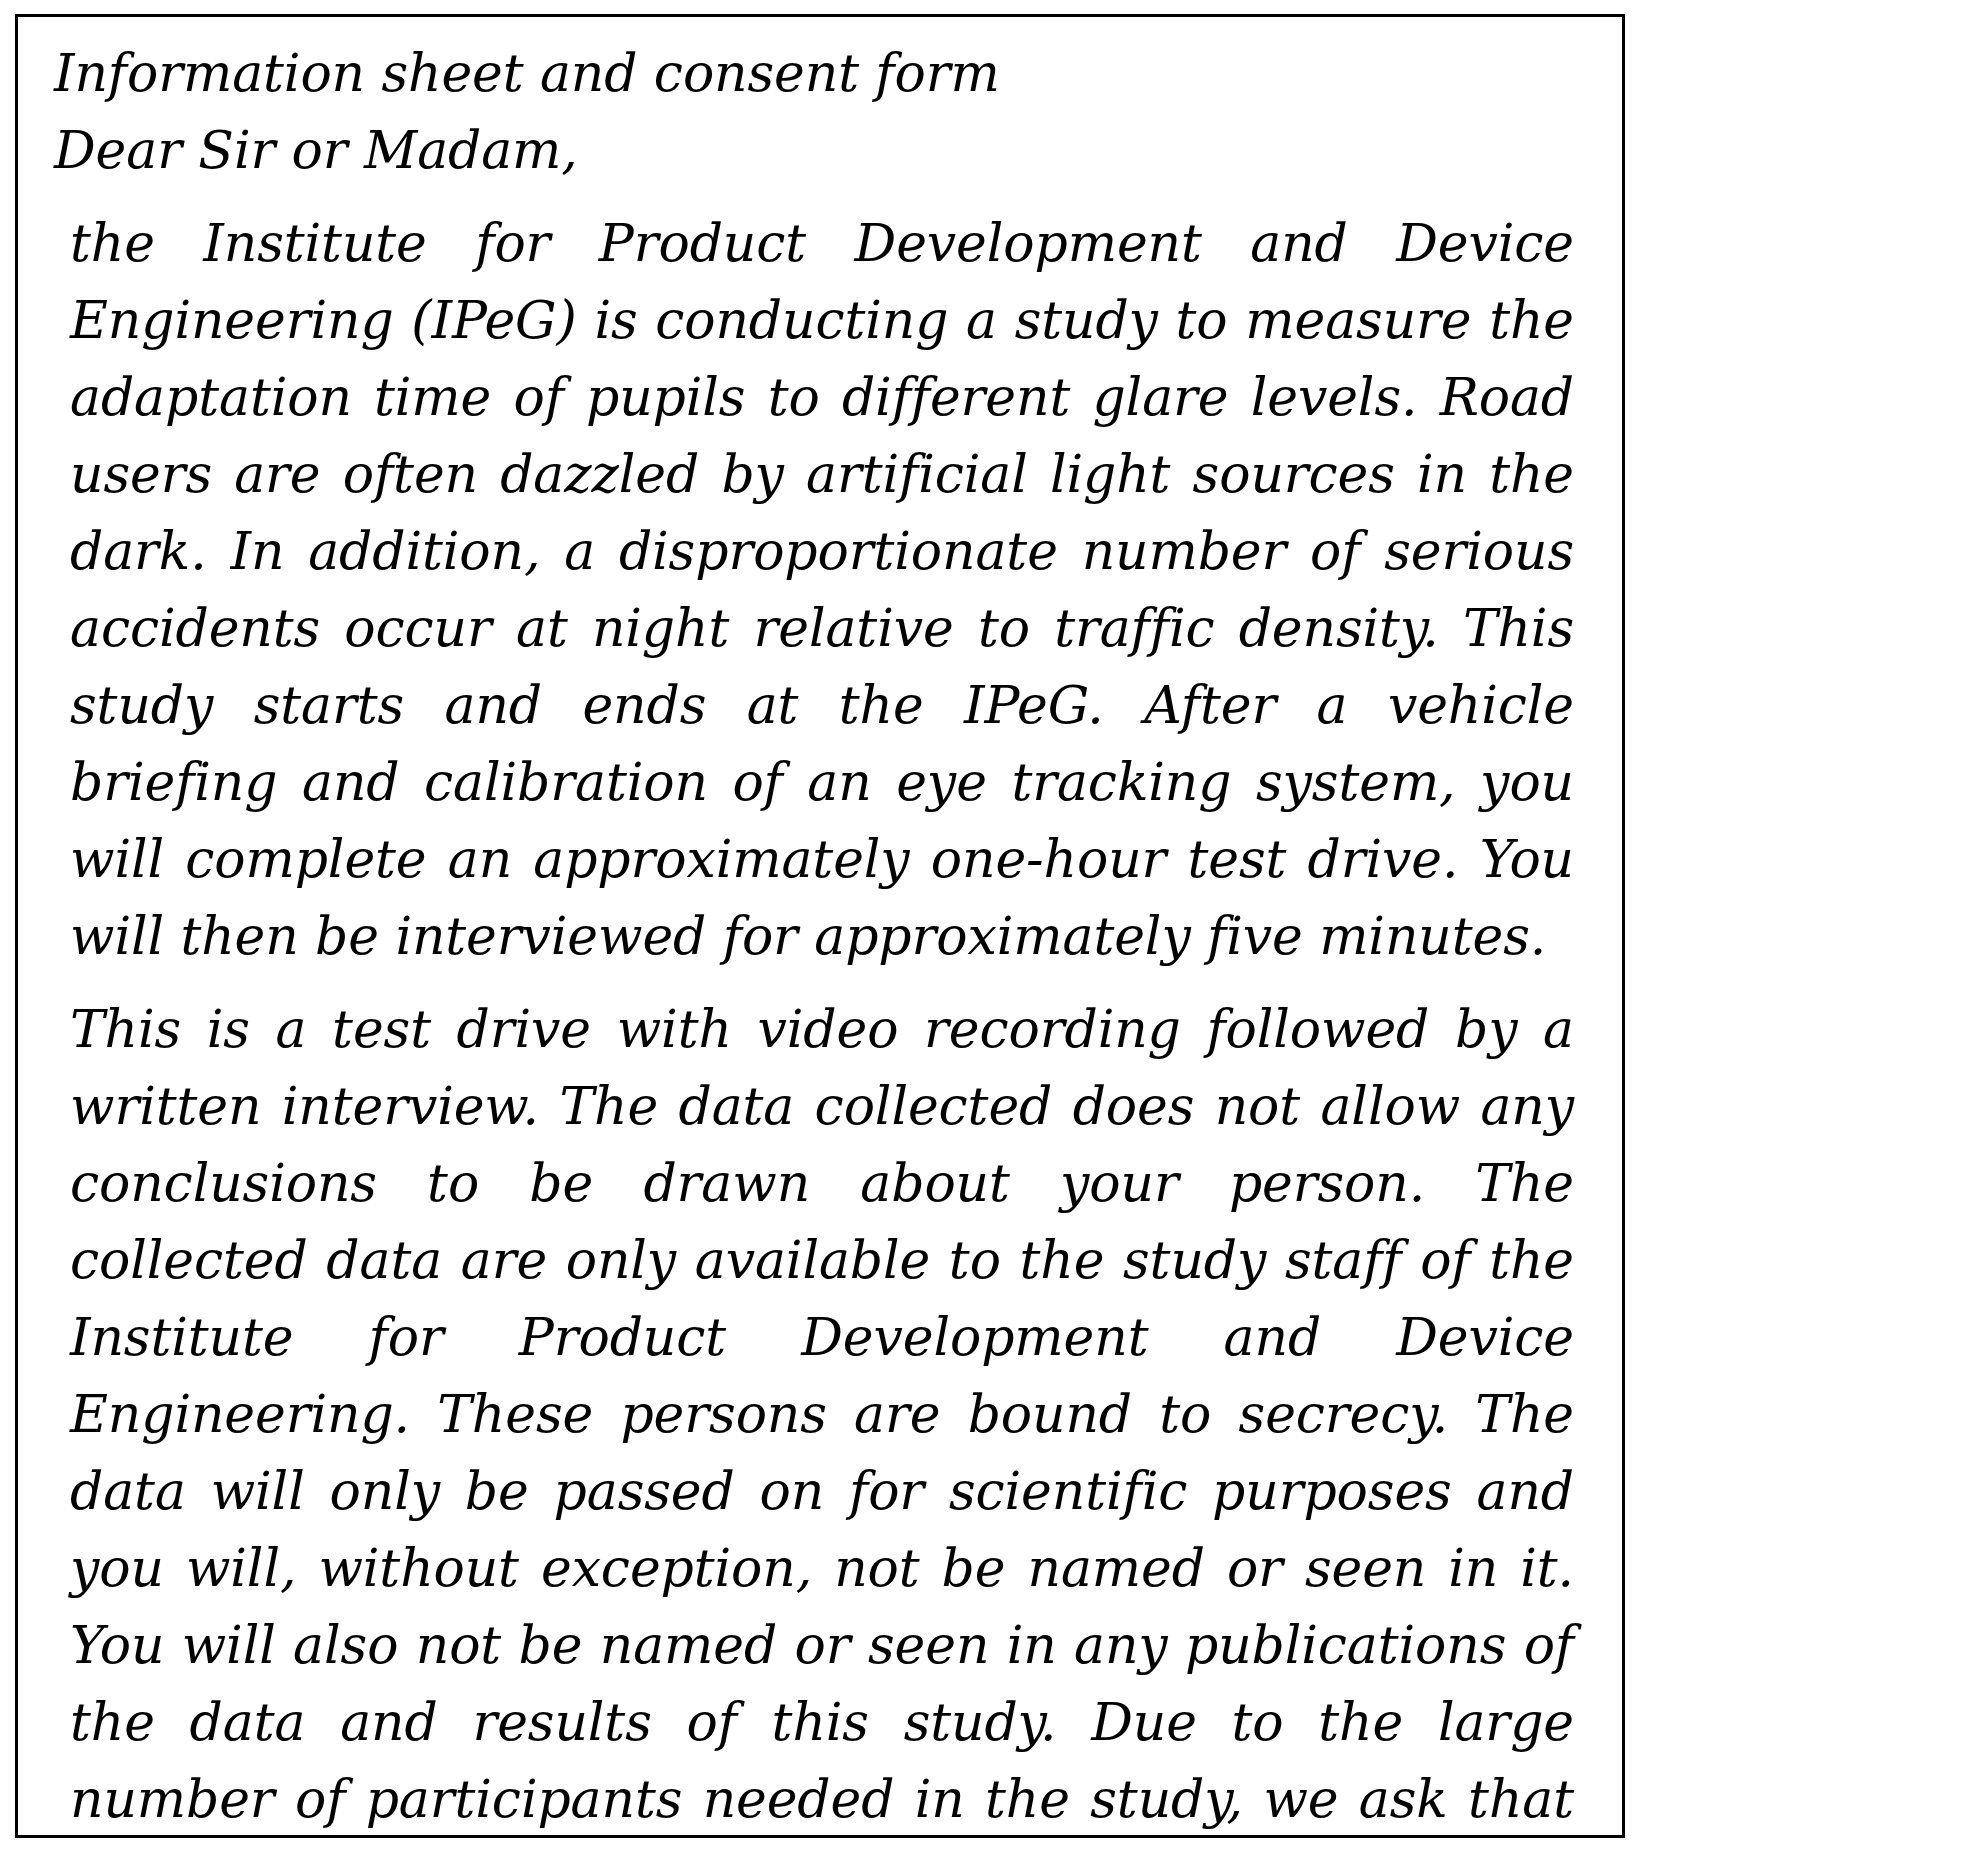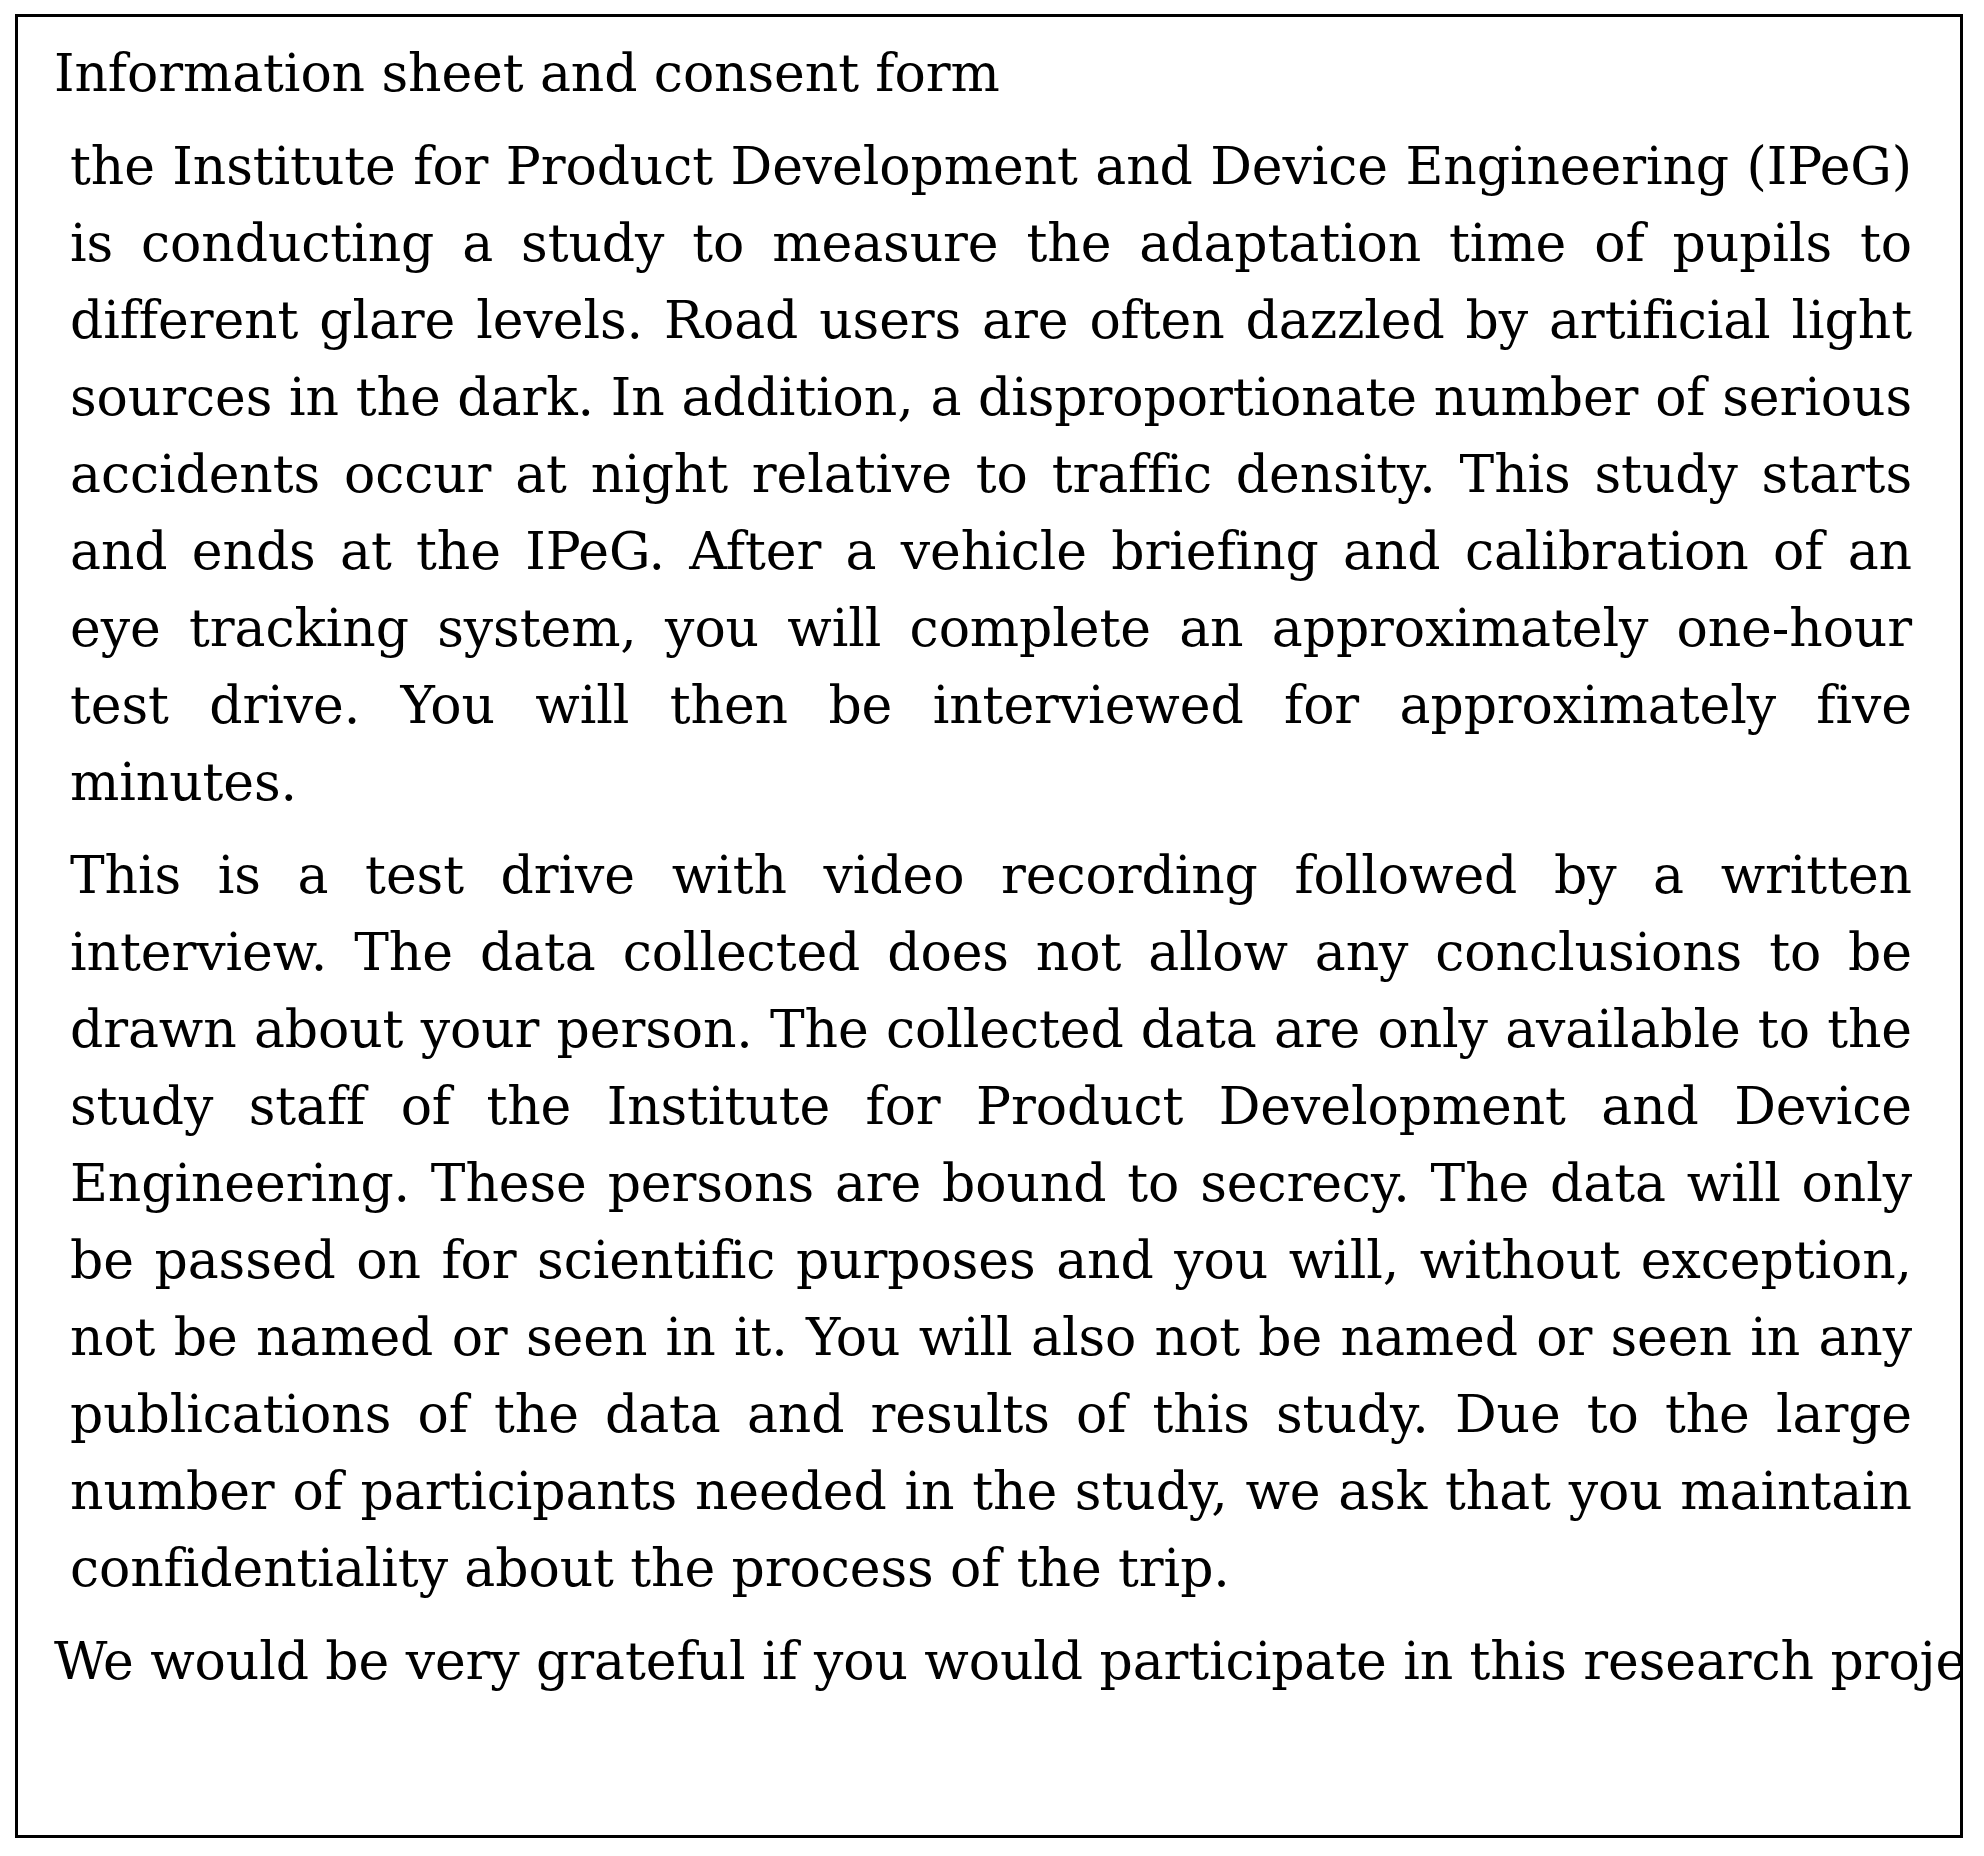--- a/index.html
+++ b/index.html
@@ -9,26 +9,27 @@
   }
   body {
     width: 1985px;
     height: 1857px;
     font-family: "DejaVu Serif", "Liberation Serif", serif;
   }
   #document-frame {
     position: absolute;
     left: 15px;
     top: 14.3px;
-    width: 1948px;
+    width: 1610px;
     height: 1824px;
     box-sizing: border-box;
     border: 3.6px solid #000000;
     background: #ffffff;
     overflow: hidden;
+    font-style: italic;
   }
   #document-body {
     position: absolute;
     left: 36px;
     top: 18px;
     right: 32px;
     font-size: 52px;
     line-height: 77px;
     color: #000000;
     letter-spacing: -0.1px;
@@ -59,20 +60,21 @@
 </style>
 </head>
 <body>
 
 <div id="document-frame">
 
   <div id="document-body">
 
     <div class="single-line">Information sheet and consent form</div>
 
+    <div class="single-line">Dear Sir or Madam,</div>
 
     <div class="para-justified">the Institute for Product Development and Device Engineering (IPeG) is conducting a study to measure the adaptation time of pupils to different glare levels. Road users are often dazzled by artificial light sources in the dark. In addition, a disproportionate number of serious accidents occur at night relative to traffic density. This study starts and ends at the IPeG. After a vehicle briefing and calibration of an eye tracking system, you will complete an approximately one-hour test drive. You will then be interviewed for approximately five minutes.</div>
 
     <div class="para-justified">This is a test drive with video recording followed by a written interview. The data collected does not allow any conclusions to be drawn about your person. The collected data are only available to the study staff of the Institute for Product Development and Device Engineering. These persons are bound to secrecy. The data will only be passed on for scientific purposes and you will, without exception, not be named or seen in it. You will also not be named or seen in any publications of the data and results of this study. Due to the large number of participants needed in the study, we ask that you maintain confidentiality about the process of the trip.</div>
 
     <div class="single-line">We would be very grateful if you would participate in this research project!</div>
 
     <div class="gap-block"></div>
 
     <div class="sig-spacer-above"></div>

